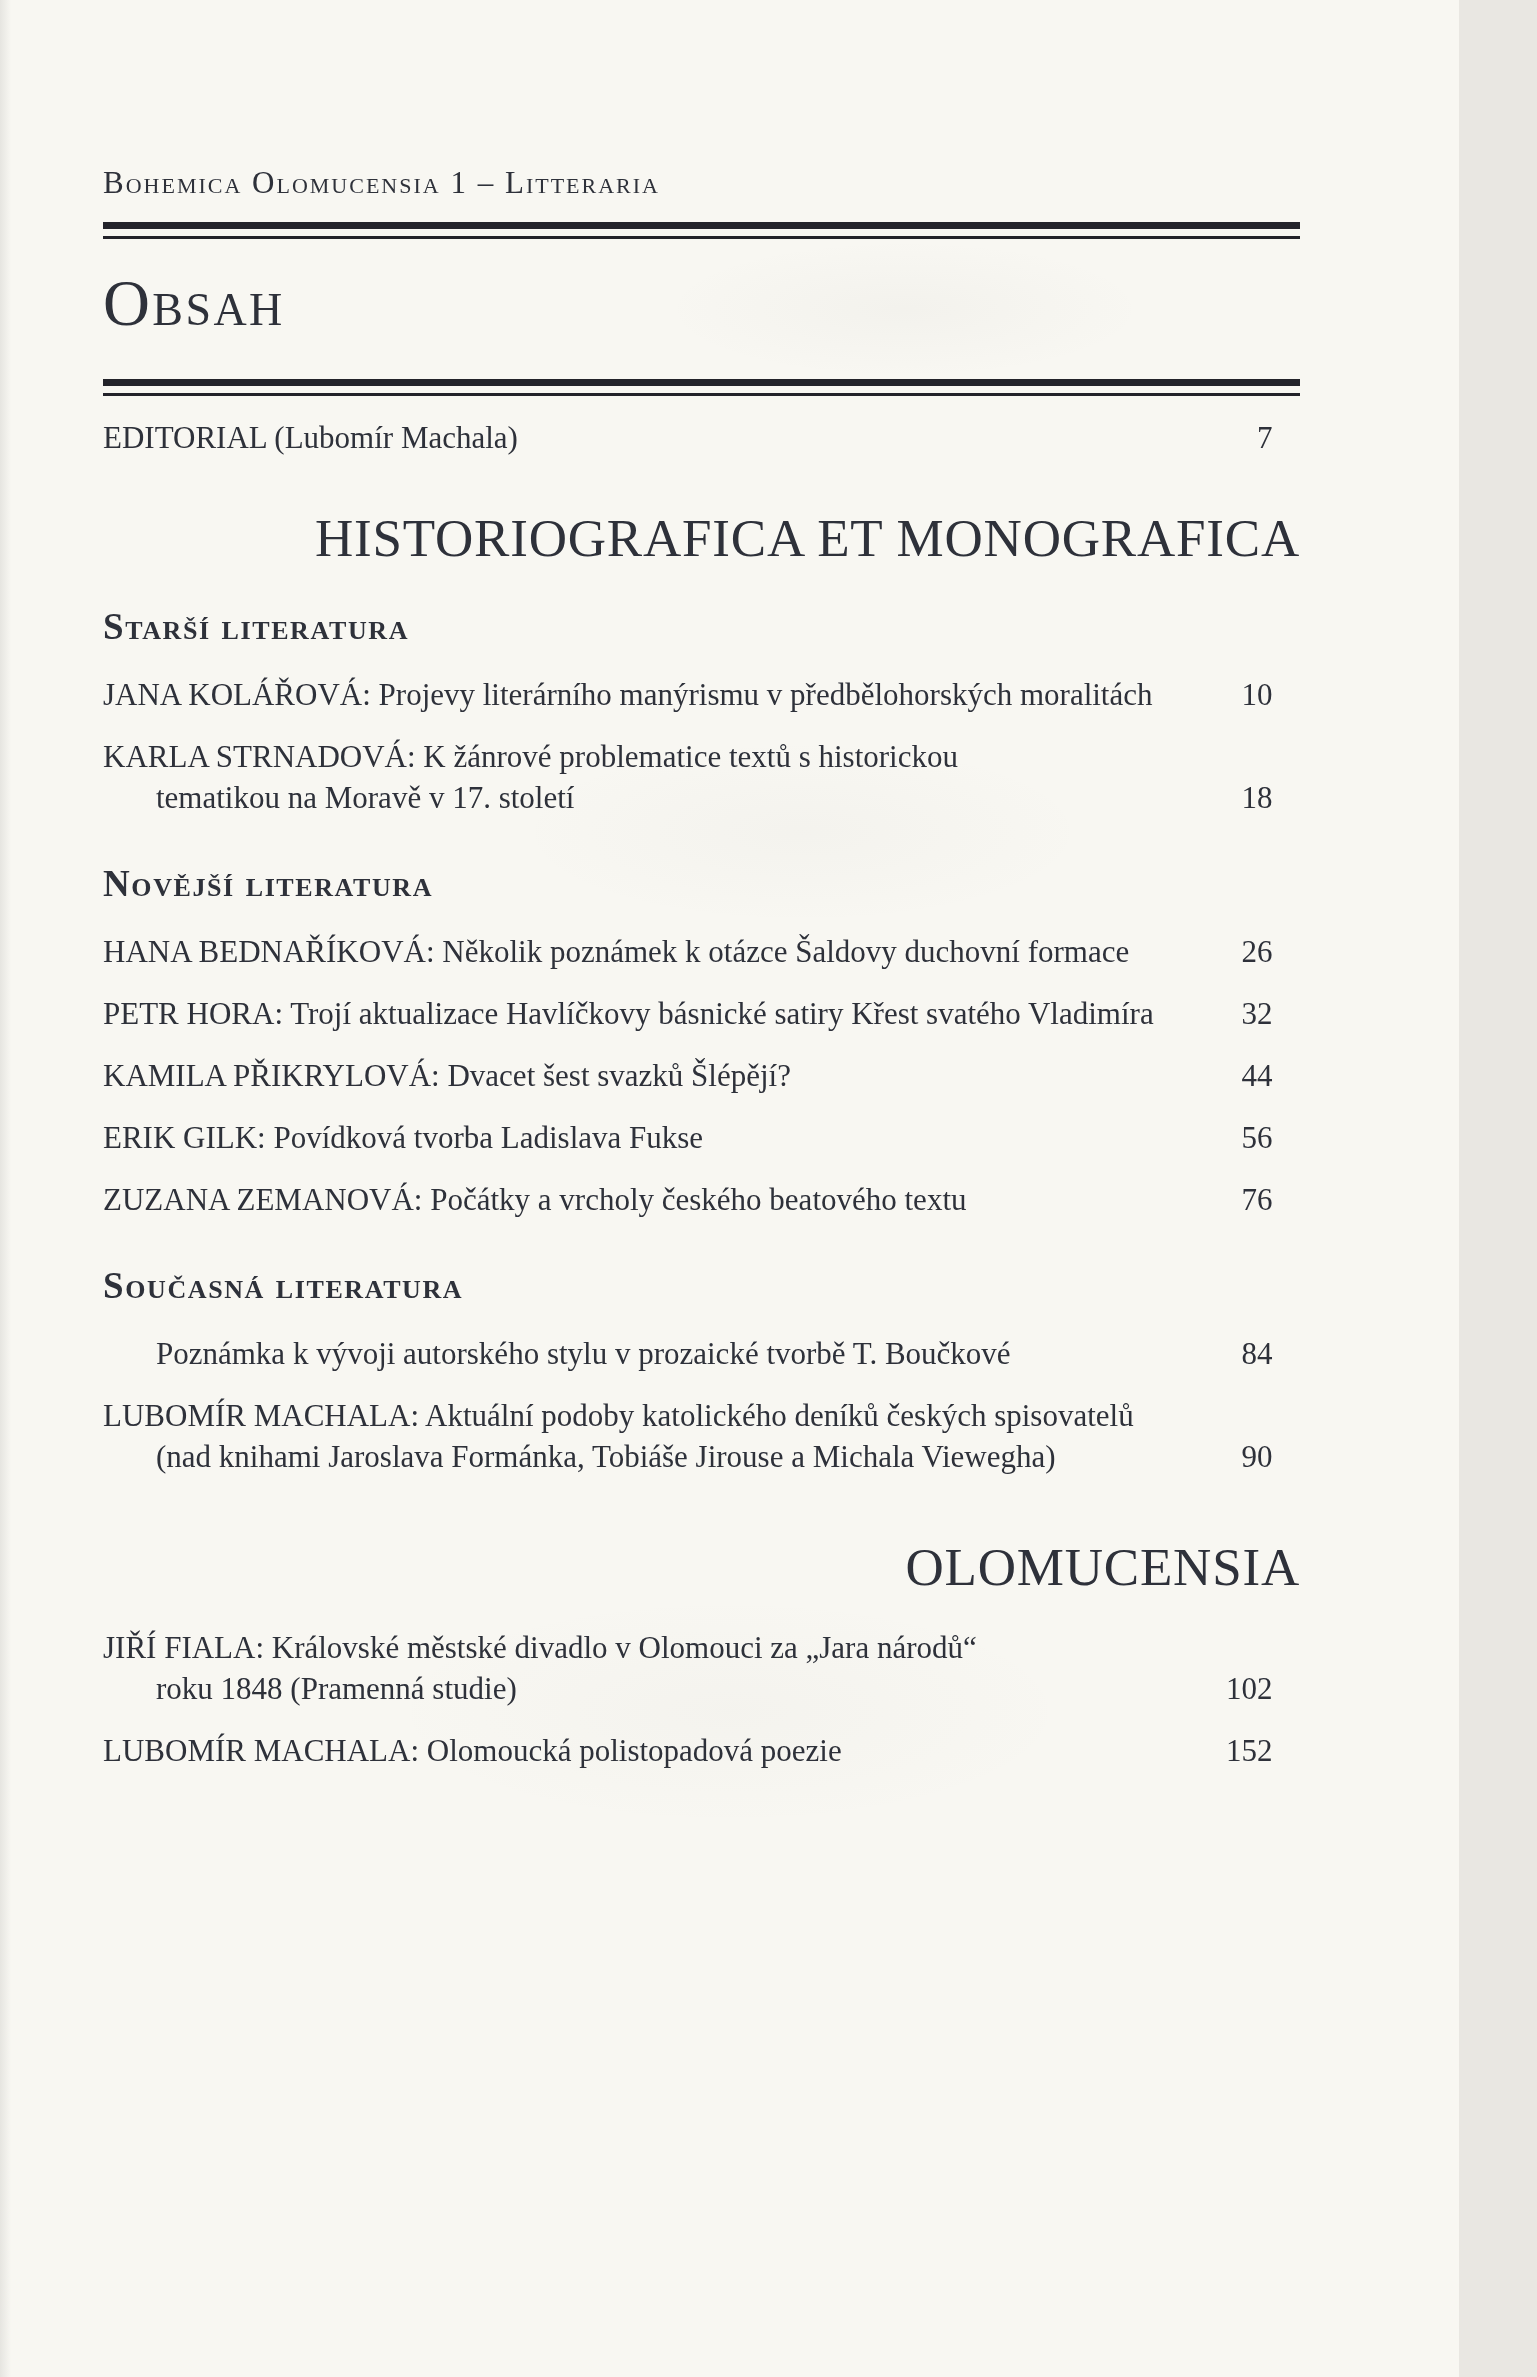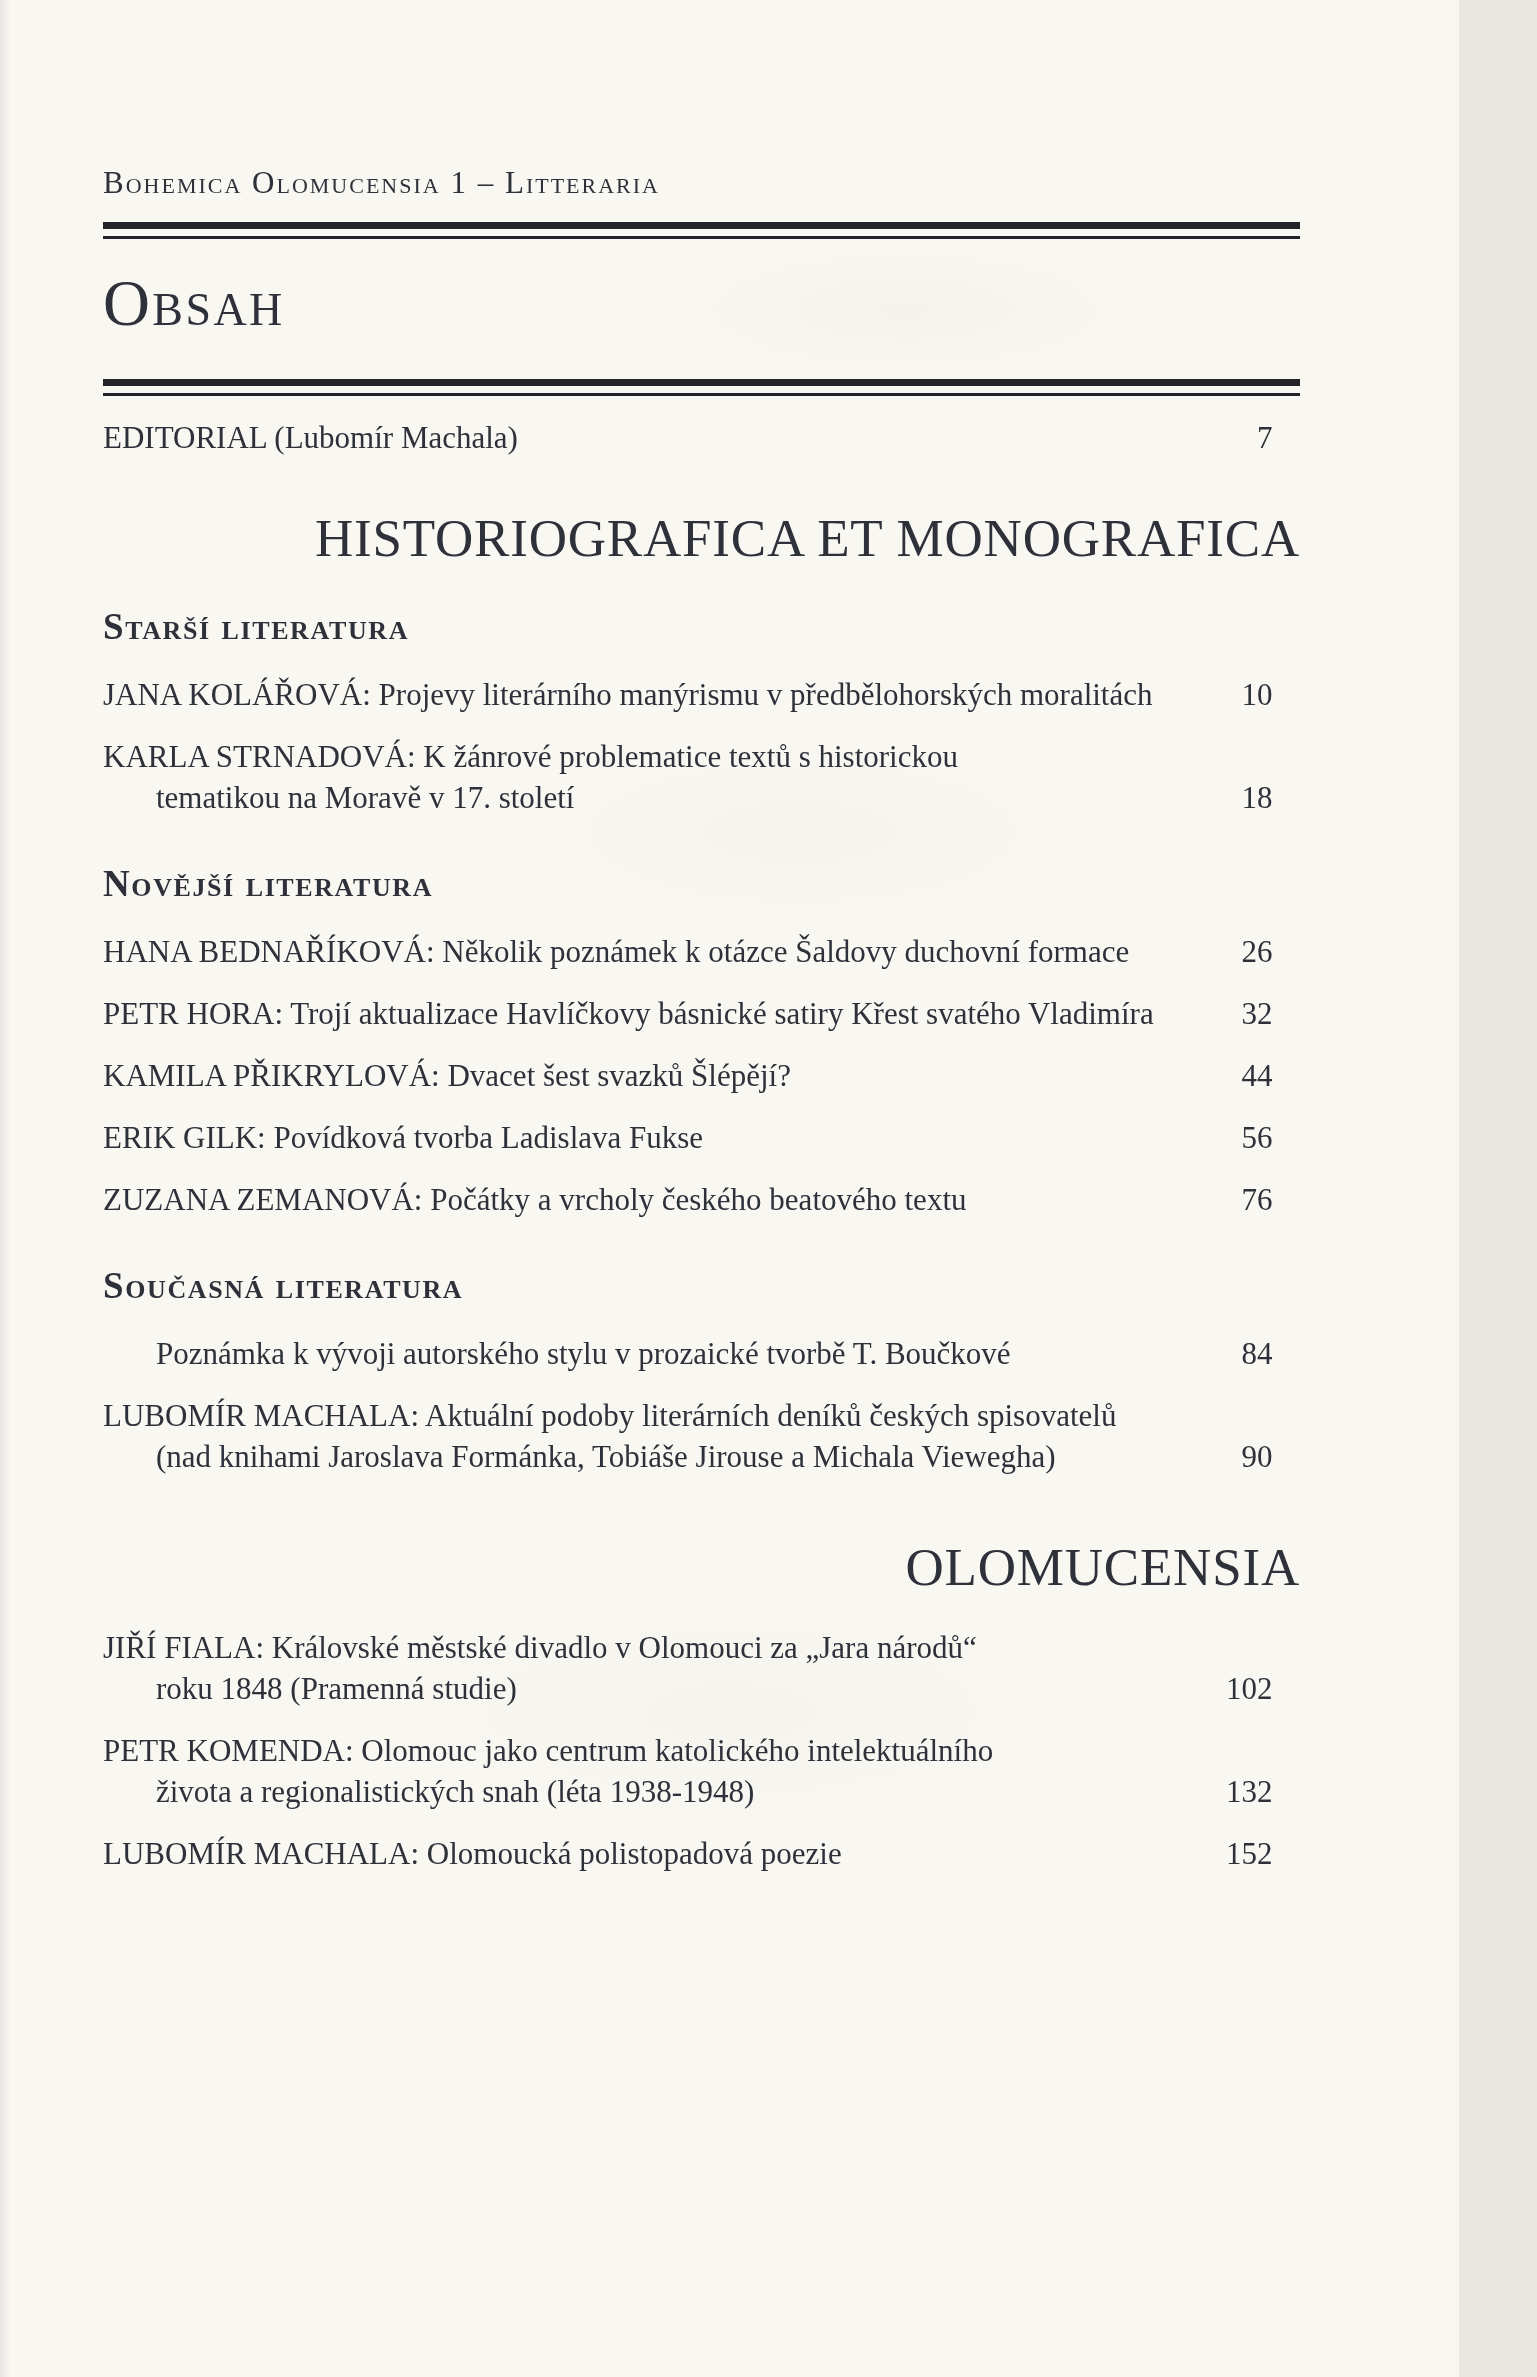--- a/index.html
+++ b/index.html
@@ -162,49 +162,40 @@
 
       <div class="entry" style="margin-top:0">
         <div class="erow">
           <span class="etext indent">Poznámka k vývoji autorského stylu v prozaické tvorbě T. Boučkové</span>
           <span class="epage">84</span>
         </div>
       </div>
 
       <div class="entry">
         <div class="erow">
-          <span class="etext">LUBOMÍR MACHALA: Aktuální podoby literárních deníků českých spisovatelů</span>
+          <span class="etext">LUBOMÍR MACHALA: Aktuální podoby katolického deníků českých spisovatelů</span>
         </div>
         <div class="erow">
           <span class="etext indent">(nad knihami Jaroslava Formánka, Tobiáše Jirouse a Michala Viewegha)</span>
           <span class="epage">90</span>
         </div>
       </div>
 
       <h2 class="sec-heading olomucensia">OLOMUCENSIA</h2>
 
       <div class="entry first-after-heading">
         <div class="erow">
           <span class="etext">JIŘÍ FIALA: Královské městské divadlo v Olomouci za „Jara národů“</span>
         </div>
         <div class="erow">
           <span class="etext indent">roku 1848 (Pramenná studie)</span>
           <span class="epage">102</span>
         </div>
       </div>
 
-      <div class="entry">
-        <div class="erow">
-          <span class="etext">PETR KOMENDA: Olomouc jako centrum katolického intelektuálního</span>
-        </div>
-        <div class="erow">
-          <span class="etext indent">života a regionalistických snah (léta 1938-1948)</span>
-          <span class="epage">132</span>
-        </div>
-      </div>
 
       <div class="entry">
         <div class="erow">
           <span class="etext">LUBOMÍR MACHALA: Olomoucká polistopadová poezie</span>
           <span class="epage">152</span>
         </div>
       </div>
 
     </div>
   </div>

